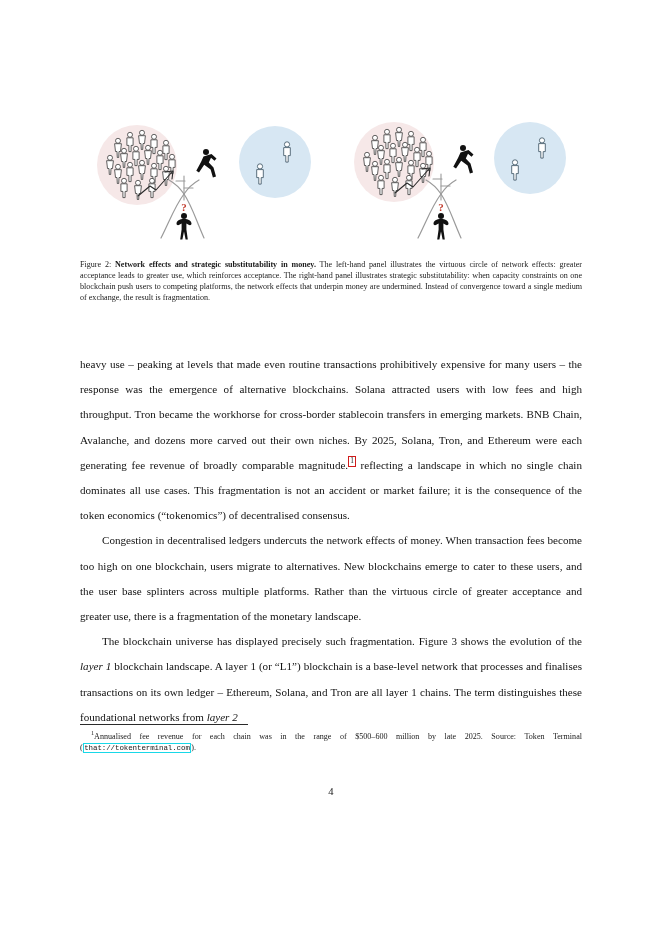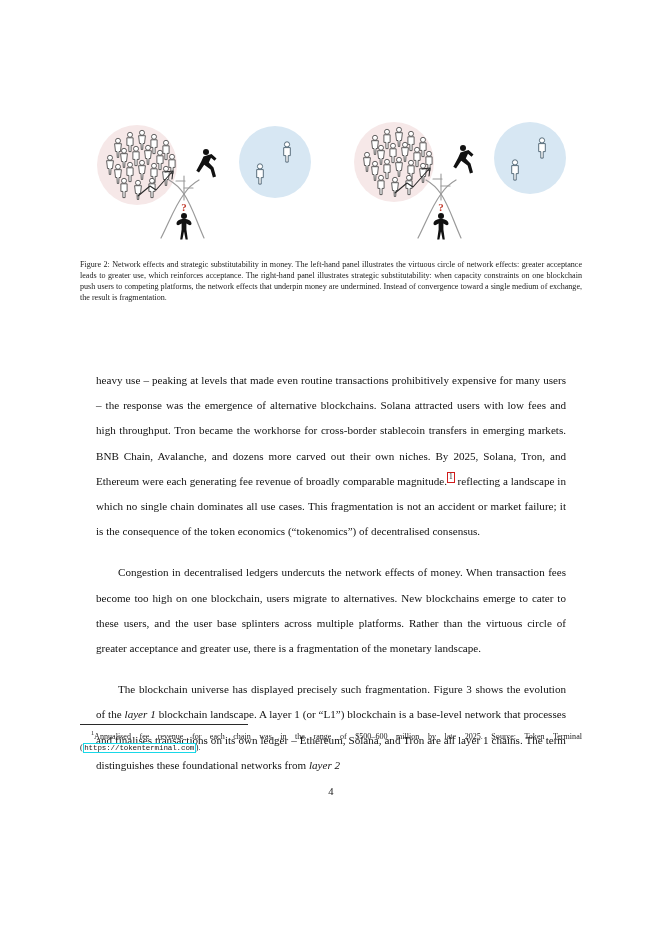--- a/index.html
+++ b/index.html
@@ -47,35 +47,35 @@
   .caption {
     position: absolute;
     left: 80px;
     top: 259px;
     width: 502px;
     font-size: 8.1px;
     line-height: 1.38;
     text-align: justify;
     color: #1a1a1a;
   }
-  .caption b { font-weight: normal; }
+  .caption b { font-weight: bold; }
 
   
   .body-text {
     position: absolute;
     left: 80px;
     top: 352px;
     width: 502px;
     font-size: 11.1px;
     line-height: 25.2px;
     text-align: justify;
     color: #111111;
   }
   .body-text p {
-    margin: 16px;
+    margin: 0;
     text-indent: 0;
   }
   .body-text p.indent {
     text-indent: 22px;
   }
   .body-text i { }
 
   
   .fn-mark {
     display: inline-block;
@@ -314,18 +314,18 @@
   <div class="caption"><span>Figure 2:</span> <b>Network effects and strategic substitutability in money.</b><span> The left-hand panel illustrates the virtuous circle of network effects: greater acceptance leads to greater use, which reinforces acceptance. The right-hand panel illustrates strategic substitutability: when capacity constraints on one blockchain push users to competing platforms, the network effects that underpin money are undermined. Instead of convergence toward a single medium of exchange, the result is fragmentation.</span></div>
 
   <div class="body-text">
     <p><span>heavy use – peaking at levels that made even routine transactions prohibitively expensive for many users – the response was the emergence of alternative blockchains. Solana attracted users with low fees and high throughput. Tron became the workhorse for cross-border stablecoin transfers in emerging markets. BNB Chain, Avalanche, and dozens more carved out their own niches. By 2025, Solana, Tron, and Ethereum were each generating fee revenue of broadly comparable magnitude.</span><a class="fn-mark">1</a><span> reflecting a landscape in which no single chain dominates all use cases. This fragmentation is not an accident or market failure; it is the consequence of the token economics (“tokenomics”) of decentralised consensus.</span></p>
     <p class="indent">Congestion in decentralised ledgers undercuts the network effects of money. When transaction fees become too high on one blockchain, users migrate to alternatives. New blockchains emerge to cater to these users, and the user base splinters across multiple platforms. Rather than the virtuous circle of greater acceptance and greater use, there is a fragmentation of the monetary landscape.</p>
     <p class="indent"><span>The blockchain universe has displayed precisely such fragmentation. Figure 3 shows the evolution of the </span><i>layer 1</i><span> blockchain landscape. A layer 1 (or “L1”) blockchain is a base-level network that processes and finalises transactions on its own ledger – Ethereum, Solana, and Tron are all layer 1 chains. The term distinguishes these foundational networks from </span><i>layer 2</i></p>
   </div>
 
   <div class="footnote-area">
     <div class="footnote-rule"></div>
-    <div class="footnote-text"><sup>1</sup><span>Annualised fee revenue for each chain was in the range of $500–600 million by late 2025. Source: Token Terminal (</span><a class="url-box">https://tokenterminal.com</a><span>).</span></div>
+    <div class="footnote-text"><sup>1</sup><span>Annualised fee revenue for each chain was in the range of $500–600 million by late 2025. Source: Token Terminal (</span><a class="url-box">that://tokenterminal.com</a><span>).</span></div>
   </div>
 
   <div class="page-number">4</div>
 
 </div>
 
 </body></html>

